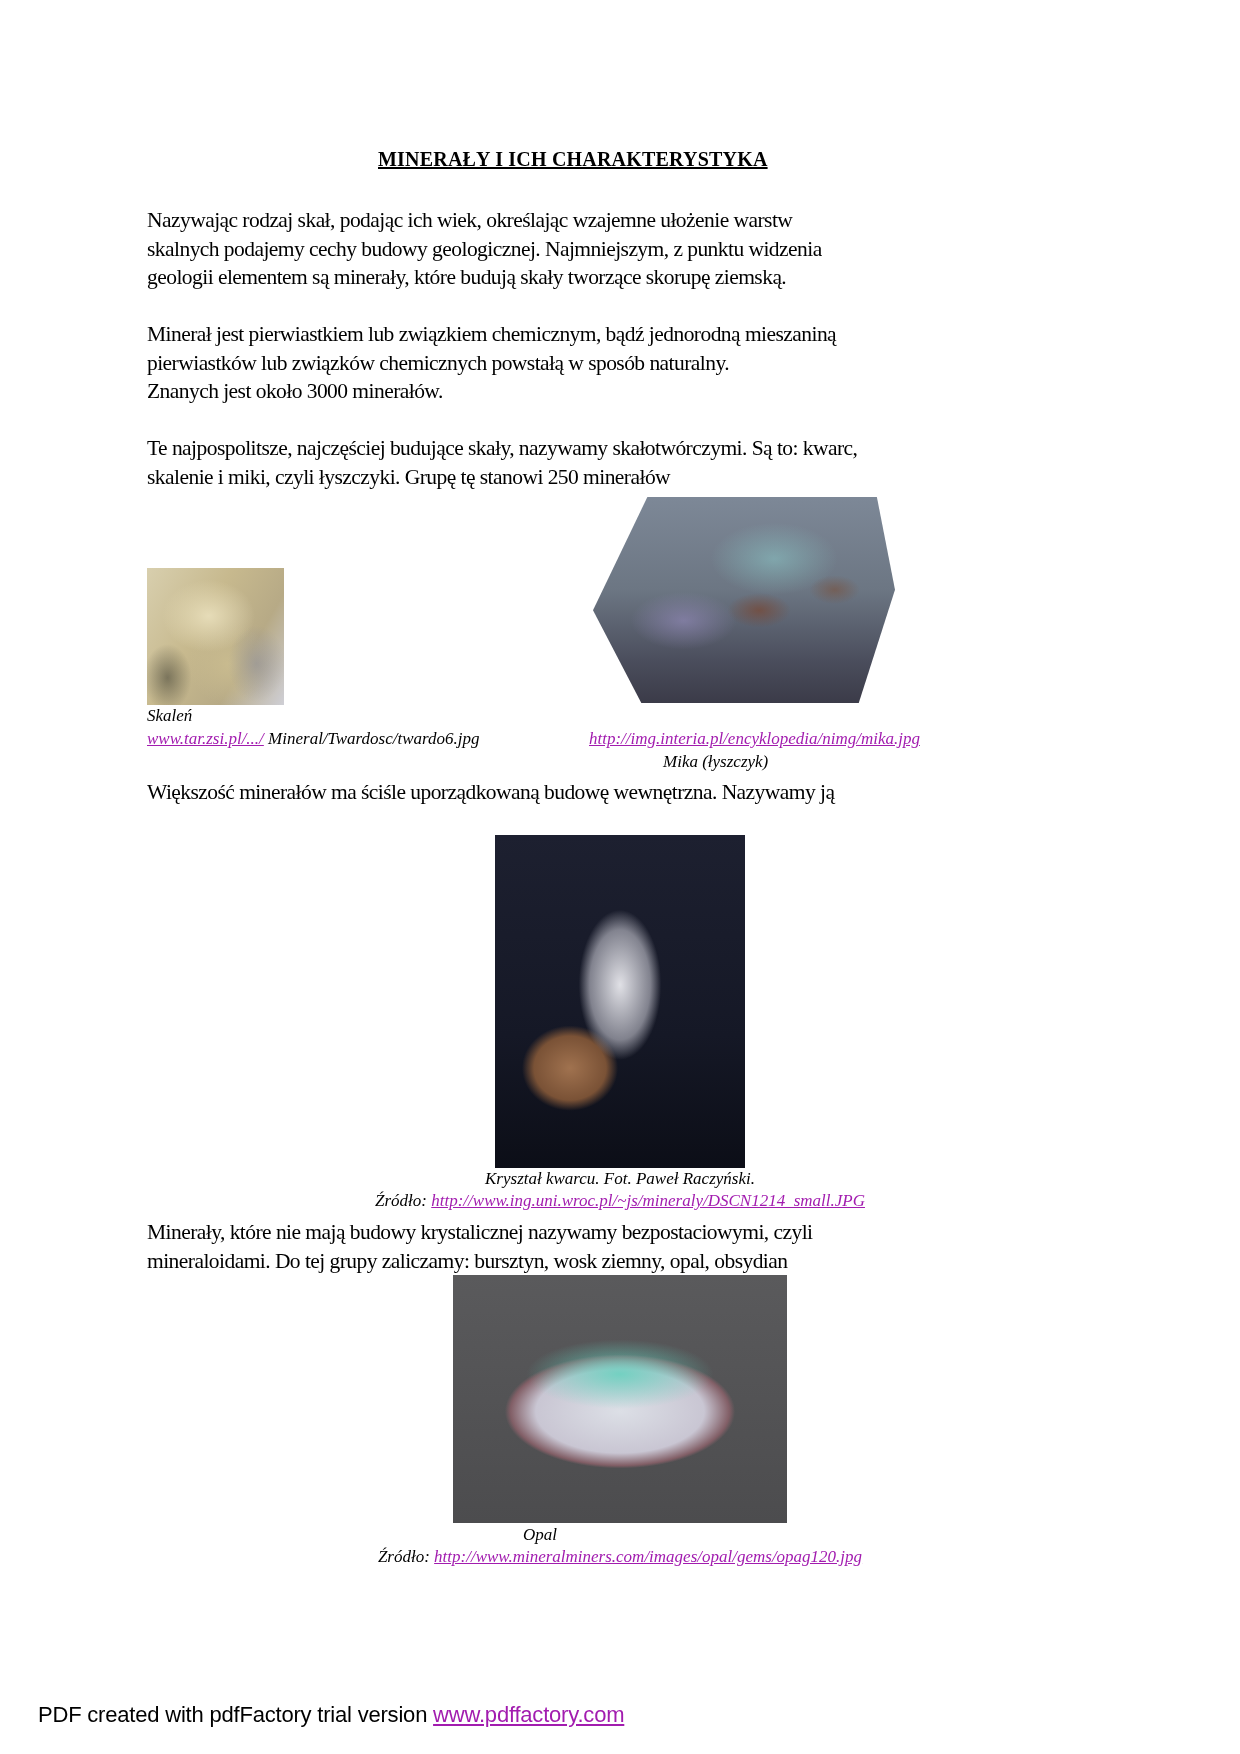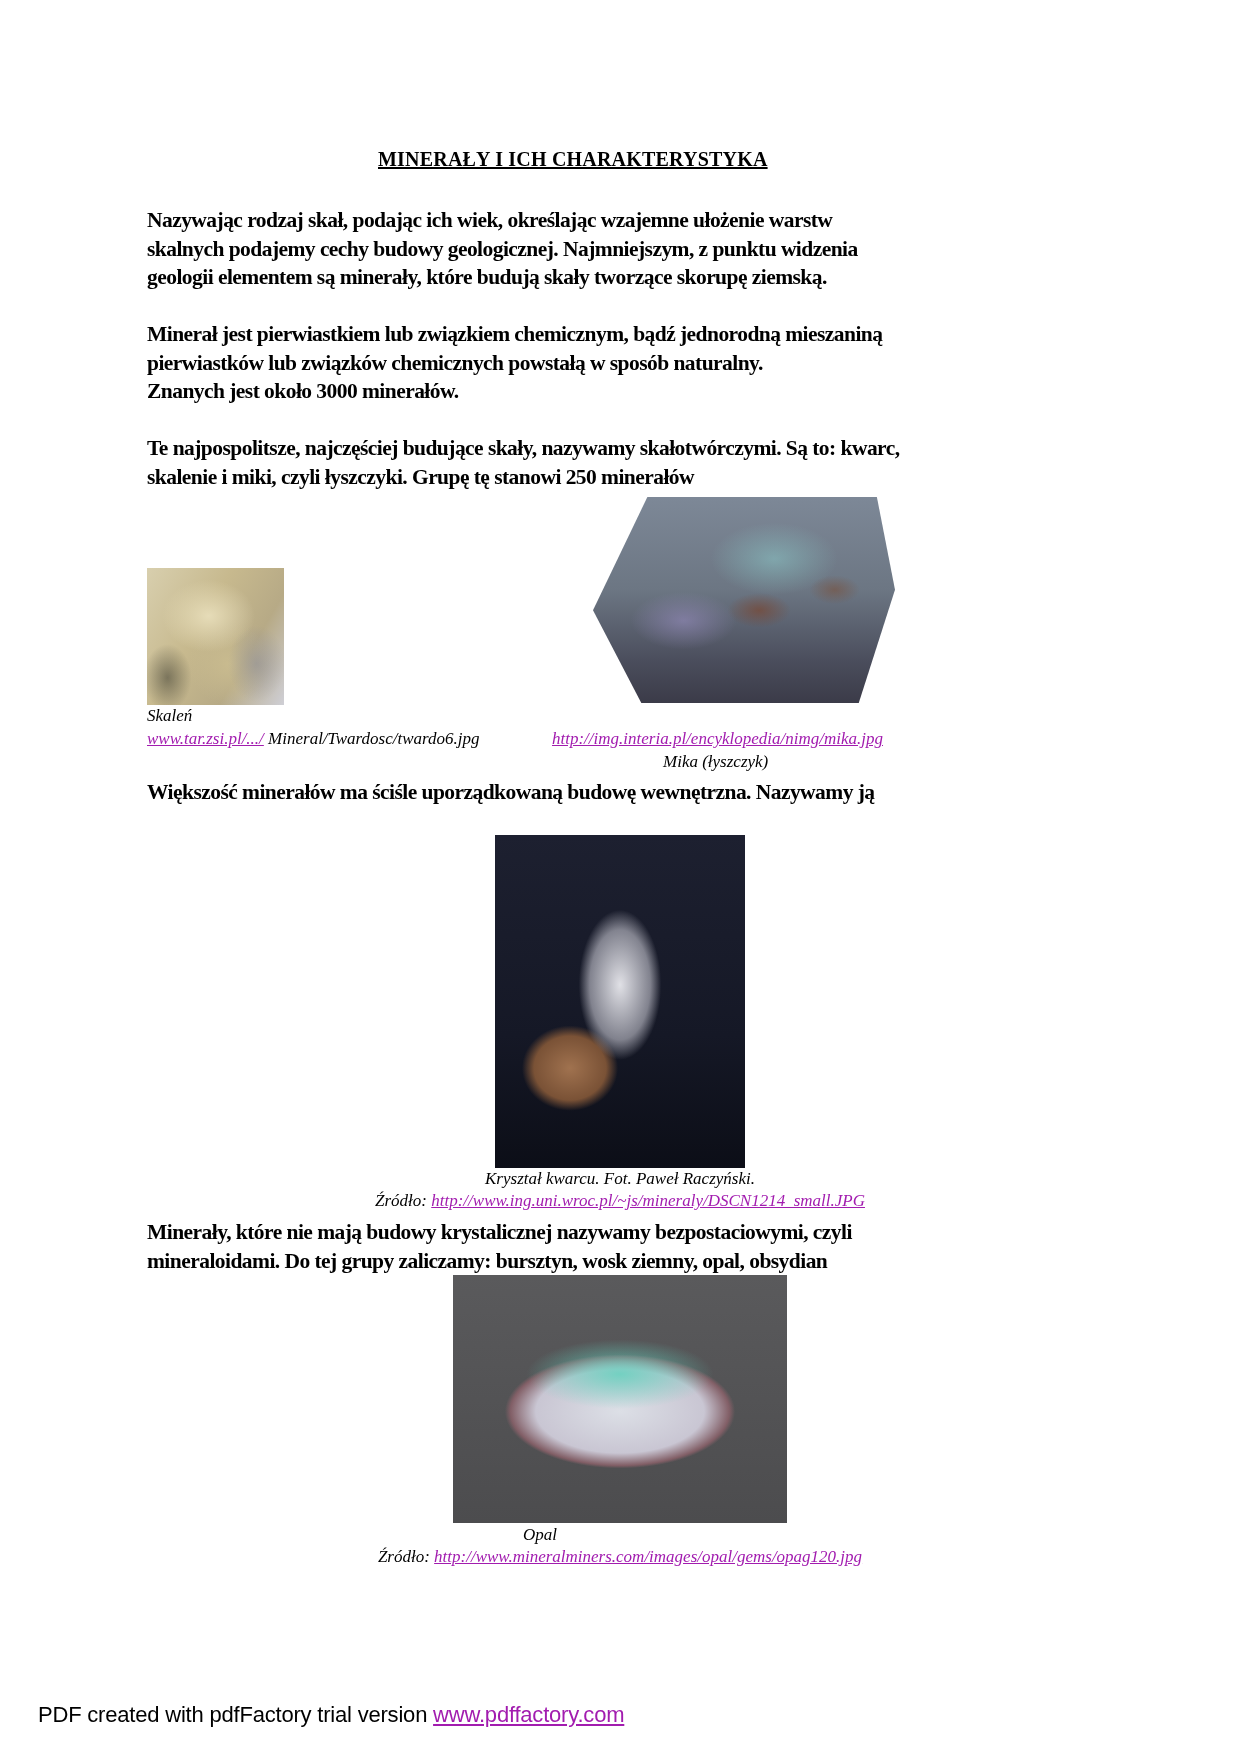--- a/index.html
+++ b/index.html
@@ -1,21 +1,21 @@
 <!DOCTYPE html>
 <html><head>
 <meta charset="utf-8">
 <style>
   html, body { margin: 0; padding: 0; background: #ffffff; }
   body { width: 1240px; height: 1754px; position: relative; overflow: hidden;
          font-family: "Liberation Serif", "DejaVu Serif", serif; color: #000; }
   .abs { position: absolute; }
   .title { left: 378px; top: 148px; width: 484px; font-size: 20px; font-weight: bold;
            text-decoration: underline; white-space: nowrap; letter-spacing: 0.2px; }
-  .para { left: 147px; width: 960px; font-size: 21.5px; font-weight: bold; line-height: 28.5px;
+  .para { left: 147px; width: 960px; font-size: 21.5px; font-weight: normal; line-height: 28.5px;
           letter-spacing: -0.55px; }
   .para .line { display: block; white-space: nowrap; }
   .caption { font-style: italic; font-size: 17px; line-height: 22px; white-space: nowrap; }
   .caption a, .link { color: #a21caf; text-decoration: underline; }
   .img { position: absolute; overflow: hidden; }
   .footer { left: 38px; top: 1702px; font-family: "Liberation Sans", "DejaVu Sans", sans-serif;
             font-size: 22px; white-space: nowrap; letter-spacing: -0.2px; }
   .footer a { color: #a21caf; text-decoration: underline; }
 
   
@@ -71,21 +71,21 @@
 </div>
 
 <div class="img skalen"></div>
 <div class="img mika"></div>
 
 <div class="abs caption" style="left:147px; top:705px;">Skaleń</div>
 <div class="abs caption" style="left:663px; top:726px;margin-top:25px;">Mika (łyszczyk)</div>
 <div class="abs caption" style="left:147px; top:728px;">
   <a>www.tar.zsi.pl/.../</a><span> Mineral/Twardosc/twardo6.jpg</span>
 </div>
-<div class="abs caption" style="left:552px; top:728px;">
+<div class="abs caption" style="left:589px; top:728px;">
   <a>http://img.interia.pl/encyklopedia/nimg/mika.jpg</a>
 </div>
 
 <div class="abs para" style="top:778px;">
   <span class="line">Większość minerałów ma ściśle uporządkowaną budowę wewnętrzna. Nazywamy ją</span>
 </div>
 
 <div class="img kwarc"></div>
 <div class="abs caption" style="left:0; width:1240px; text-align:center; top:1168px;">Kryształ kwarcu. Fot. Paweł Raczyński.</div>
 <div class="abs caption" style="left:0; width:1240px; text-align:center; top:1190px;">

